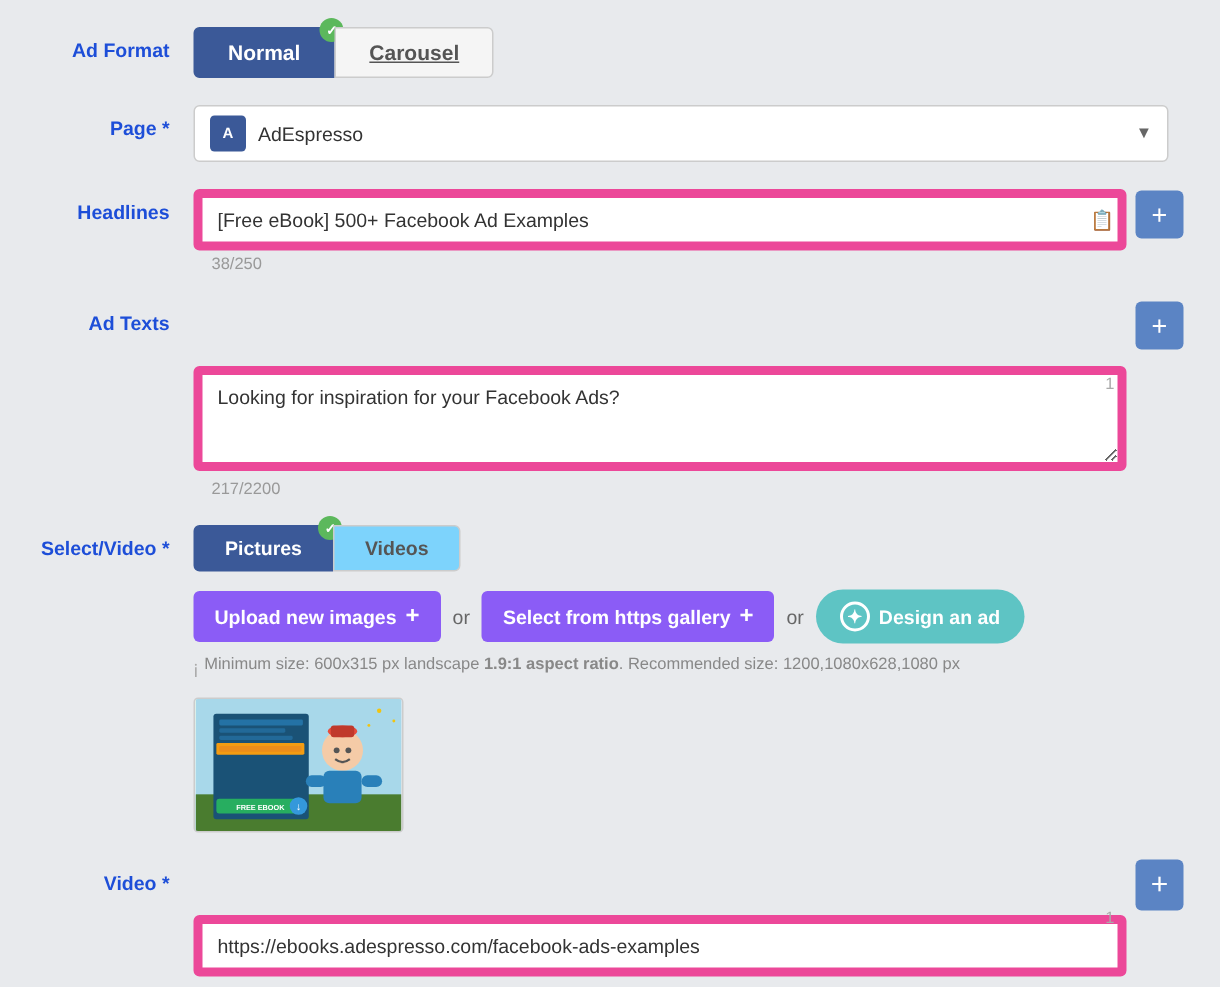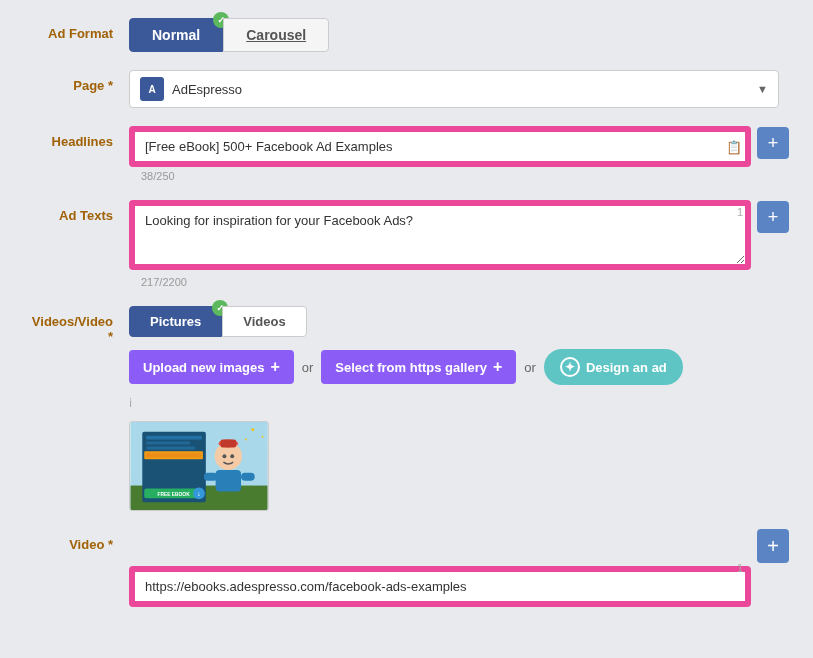--- a/index.html
+++ b/index.html
@@ -18,21 +18,21 @@
     .form-row {
       display: flex;
       align-items: flex-start;
       margin-bottom: 18px;
     }
     .form-label {
       width: 105px;
       min-width: 105px;
       font-weight: bold;
       font-size: 13px;
-      color: #a16207;
+      color: #1d4ed8;
       padding-top: 8px;
       text-align: right;
       padding-right: 16px;
     }
     .form-content {
       flex: 1;
     }
 
     
     .tab-group {
@@ -172,20 +172,21 @@
       position: absolute;
       right: 8px;
       top: 50%;
       transform: translateY(-50%);
       color: #aaa;
       font-size: 13px;
     }
     .textarea-wrapper {
       position: relative;
       flex: 1;
+      margin-top: 44px;
     }
     .textarea-wrapper .text-input {
       width: 100%;
     }
     .textarea-corner-num {
       position: absolute;
       top: 6px;
       right: 8px;
       font-size: 11px;
       color: #aaa;
@@ -194,21 +195,21 @@
     
     .image-video-tabs {
       display: flex;
       align-items: center;
       gap: 0;
       margin-bottom: 12px;
     }
     .img-tab-btn {
       padding: 7px 20px;
       border: 1px solid #ccc;
-      background: #ffffff;
+      background: #7dd3fc;
       cursor: pointer;
       font-size: 13px;
       font-weight: bold;
       color: #555;
       position: relative;
     }
     .img-tab-btn:first-child {
       border-radius: 4px 0 0 4px;
     }
     .img-tab-btn:last-child {
@@ -413,21 +414,21 @@
           <span class="textarea-corner-num">1</span>
         </div>
         <button class="plus-btn">+</button>
       </div>
       <div class="char-count">217/2200</div>
     </div>
   </div>
 
   <div class="form-row">
     <div class="form-label">
-      <span>Videos/Video</span> *
+      <span>Select/Video</span> *
     </div>
     <div class="form-content">
 
       <div class="image-video-tabs">
         <button class="img-tab-btn active">
           <span class="check-badge">✓</span>
           <span>Pictures</span>
         </button>
         <button class="img-tab-btn">
           <span>Videos</span>
@@ -446,20 +447,23 @@
         </button>
         <span class="or-text">or</span>
         <button class="design-btn">
           <div class="design-btn-circle">✦</div>
           <span>Design an ad</span>
         </button>
       </div>
 
       <div class="info-text">
         <span class="info-icon">ℹ</span>
+        <span>
+          <span>Minimum size: 600x315 px landscape</span>&nbsp;<strong>1.9:1 aspect ratio</strong><span>. Recommended size: 1200,1080x628,1080 px</span>
+        </span>
       </div>
 
       <div class="image-thumbnail">
         <svg class="thumb-svg" viewBox="0 0 140 90" xmlns="http://www.w3.org/2000/svg">
 
           <rect width="140" height="90" fill="#a8d8ea"></rect>
 
           <rect y="65" width="140" height="25" fill="#4a7c2f"></rect>
 
           <rect x="12" y="10" width="65" height="72" rx="2" fill="#1a5276"></rect>

